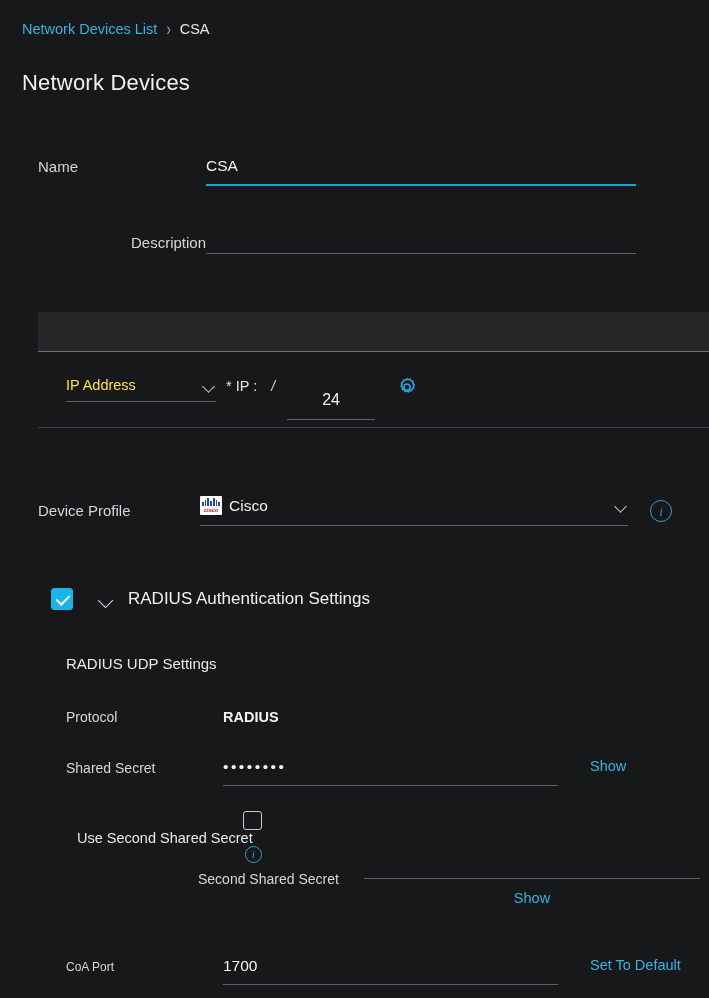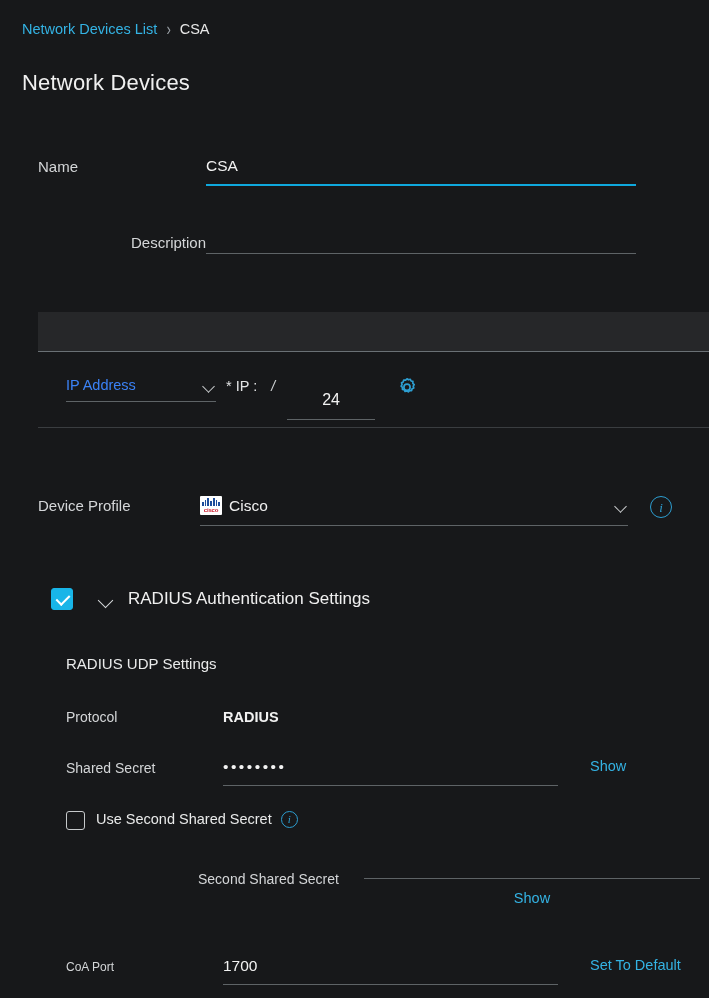--- a/index.html
+++ b/index.html
@@ -124,21 +124,21 @@
     position: relative;
   }
   .sel-inner {
     display: flex;
     align-items: baseline;
     justify-content: space-between;
     padding-bottom: 8px;
   }
   .sel-label {
     font-size: 14.5px;
-    color: #3b82f6;
+    color: #fde047;
   }
   .sel-rule { height: 1px; background: #5e6366; width: 100%; }
   .chev {
     width: 13px; height: 8px;
     position: relative;
     display: inline-block;
     margin-left: 6px;
     flex: 0 0 auto;
   }
   .chev::before {
@@ -180,21 +180,21 @@
     margin-top: 29px;
   }
   .gear-btn {
     width: 24px; height: 24px;
     cursor: pointer;
     flex: 0 0 auto;
     margin-bottom: 6px;
   }
 
   
-  #row-profile { left: 38px; top: 496px; width: 660px; align-items: flex-start; }
+  #row-profile { left: 38px; top: 496px; width: 660px; align-items: center; }
   #row-profile .field-label { width: 162px; }
   .profile-field {
     width: 428px;
     position: relative;
   }
   .profile-inner {
     display: flex;
     align-items: center;
     padding-bottom: 10px;
   }
@@ -345,21 +345,22 @@
     white-space: nowrap;
     text-align: center;
   }
   #secret-show { margin-left: 32px; padding-top: 2px; }
 
   .cb-row {
     position: absolute;
     left: 66px;
     top: 811px;
     display: flex;
-    align-items: flex-start;
+    align-items: flex-end;
+    flex-direction: column;
   }
   .cb-row .cb-label {
     font-size: 14.5px;
     color: #e9eaea;
     margin: 0 9px 0 11px;
   }
 
   #row-secret2 {
     left: 198px;
     top: 870px;

